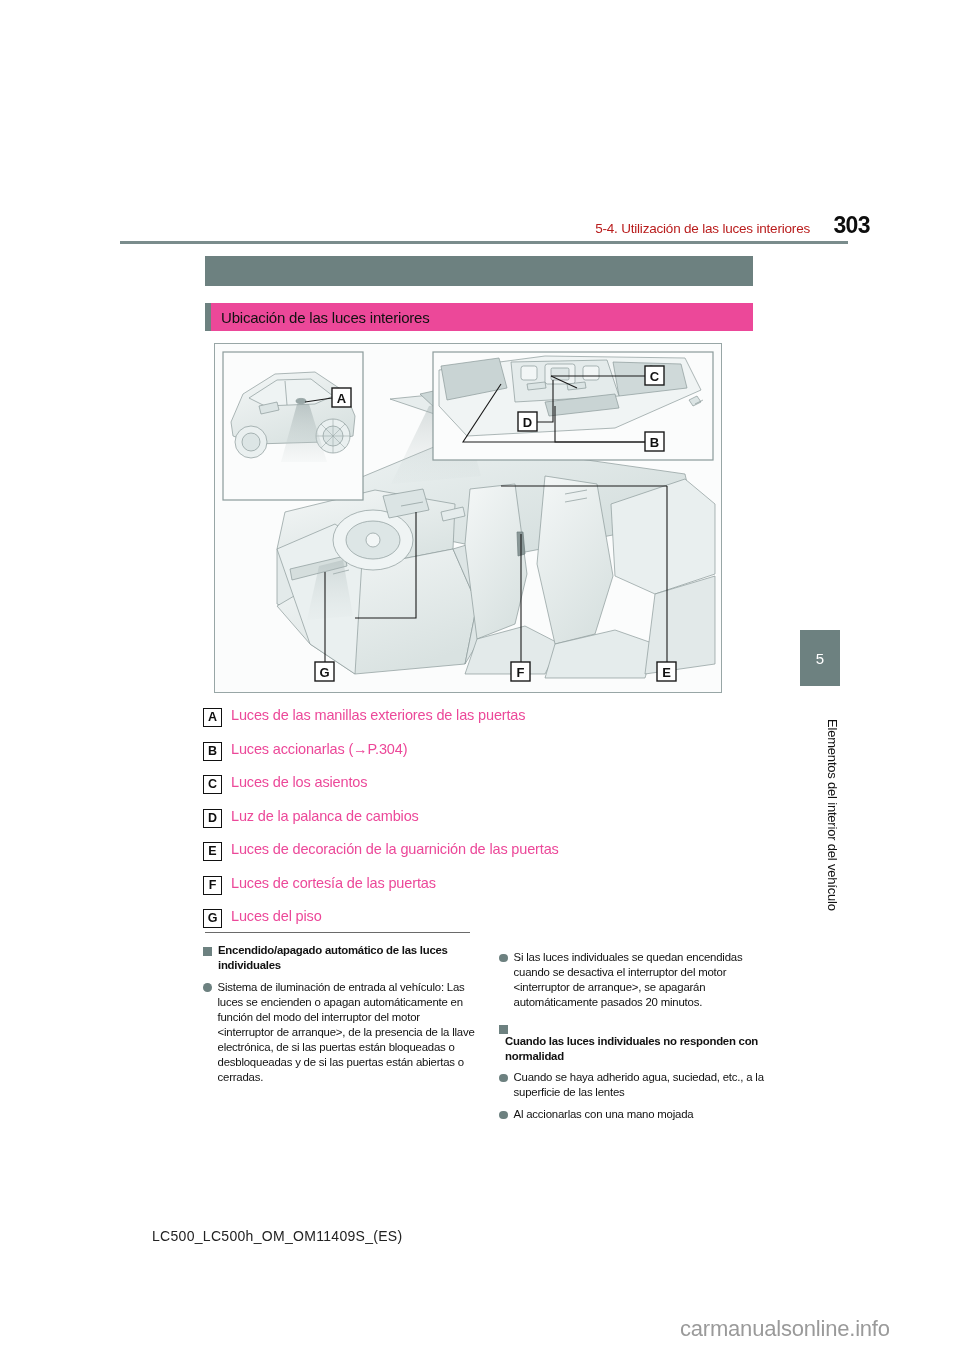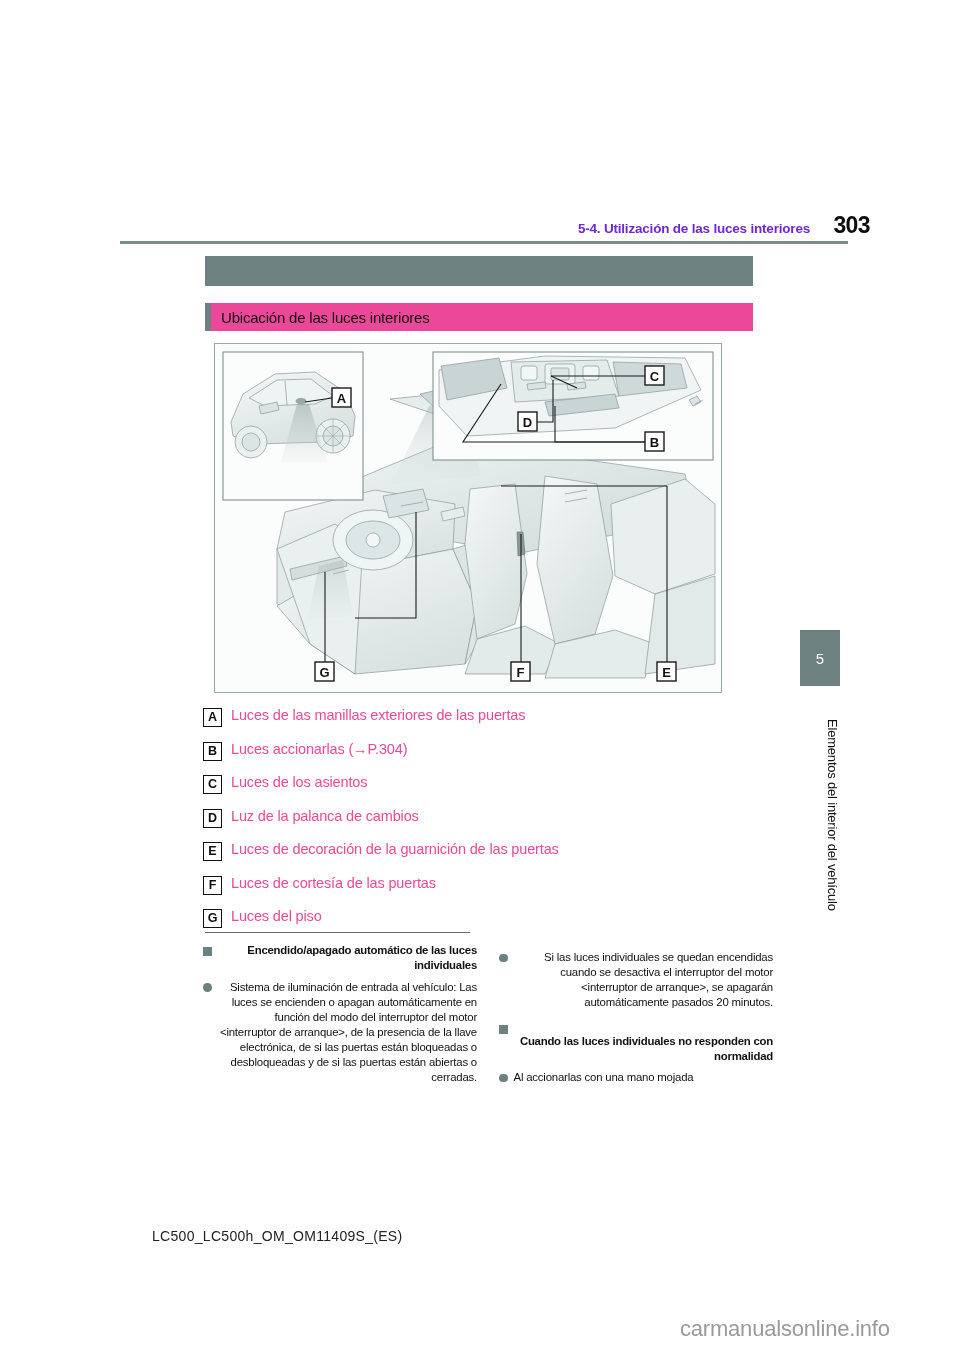--- a/index.html
+++ b/index.html
@@ -29,23 +29,22 @@
     left: 120px;
     top: 212px;
     width: 750px;
     display: flex;
     align-items: baseline;
     justify-content: flex-end;
   }
   .runhead-title {
     font-size: 13.5px;
     letter-spacing: -0.2px;
-    color: #6d28d9;
+    color: #b91c1c;
     white-space: nowrap;
-    font-weight: bold;
   }
   .runhead-page {
     font-size: 23px;
     font-weight: bold;
     margin-left: 14px;
     letter-spacing: -0.6px;
     min-width: 46px;
     text-align: right;
   }
   .runhead-rule {
@@ -156,21 +155,20 @@
     height: 1.2px;
     background: #6a6a6a;
   }
   .notes {
     position: absolute;
     left: 203px;
     top: 943px;
     width: 570px;
     display: flex;
     gap: 22px;
-    text-align: right;
   }
   .notes-col { width: 274px; }
   .note-block { margin-bottom: 9px; }
   .note-head {
     display: flex;
     align-items: flex-start;
   }
   .note-head .sq {
     width: 9px; height: 9px;
     background: #6d8180;
@@ -508,20 +506,24 @@
       <div class="note-item">
         <div class="dot"></div>
         <div class="t">Si las luces individuales se quedan encendidas cuando se desactiva el interruptor del motor &lt;interruptor de arranque&gt;, se apagarán automáticamente pasados 20 minutos.</div>
       </div>
       <div class="note-head" style="margin-top:11px;flex-direction:column;">
         <div class="sq"></div>
         <div class="t">Cuando las luces individuales no responden con normalidad</div>
       </div>
       <div class="note-item">
         <div class="dot"></div>
+        <div class="t">Cuando se haya adherido agua, suciedad, etc., a la superficie de las lentes</div>
+      </div>
+      <div class="note-item">
+        <div class="dot"></div>
         <div class="t">Al accionarlas con una mano mojada</div>
       </div>
     </div>
   </div>
 
   <div class="chapter-tab">5</div>
   <div class="chapter-name">Elementos del interior del vehículo</div>
 
   <div class="footer">LC500_LC500h_OM_OM11409S_(ES)</div>
   <div class="watermark">carmanualsonline.info</div>

